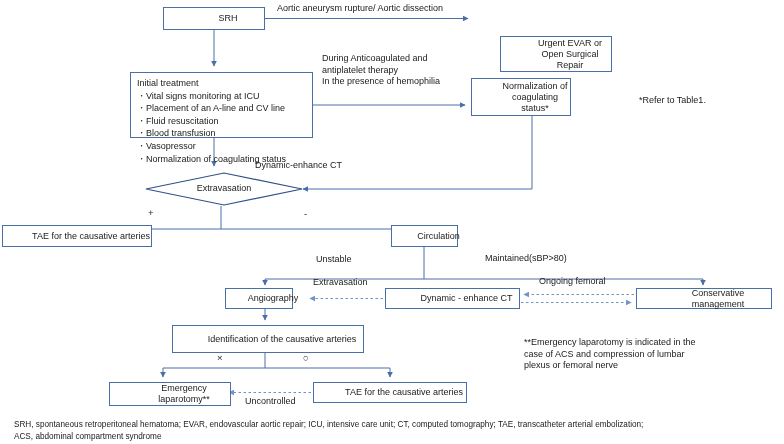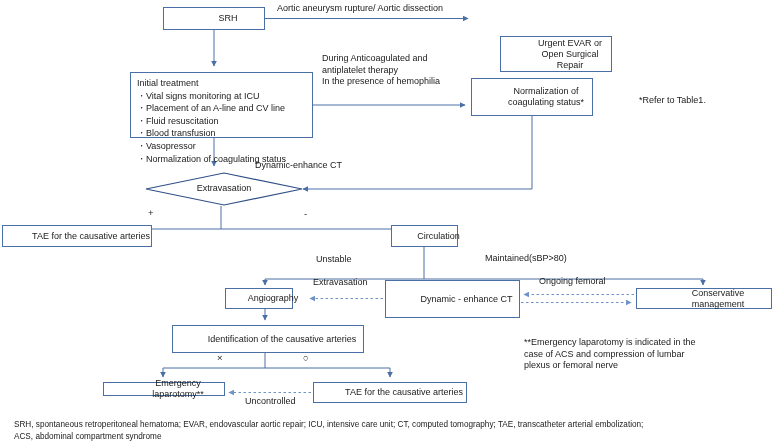--- a/index.html
+++ b/index.html
@@ -161,21 +161,21 @@
   <div class="node listbox" style="left:130px; top:72px; width:183px; height:66px;">
     <span>Initial treatment
 ・Vital signs monitoring at ICU
 ・Placement of an A-line and CV line
 ・Fluid resuscitation
 ・Blood transfusion
 ・Vasopressor
 ・Normalization of coagulating status</span>
   </div>
 
-  <div class="node" style="left:471px; top:78px; width:122px; height:38px;">
+  <div class="node" style="left:471px; top:78px; width:100px; height:38px;">
     <span>Normalization of
 coagulating status*</span>
   </div>
 
   <div style="position:absolute; left:145px; top:172px; width:158px; height:34px; z-index:2;">
     <svg width="158" height="34" viewBox="0 0 158 34" xmlns="http://www.w3.org/2000/svg">
       <polygon points="1,17 79,1 157,17 79,33" fill="#ffffff" stroke="#2f4f86" stroke-width="1.2"></polygon>
     </svg>
     <div class="diamond-label" style="left:0; top:11px; width:158px; text-align:center;">Extravasation</div>
   </div>
@@ -185,33 +185,33 @@
   </div>
 
   <div class="node" style="left:391px; top:225px; width:67px; height:22px;">
     <span>Circulation</span>
   </div>
 
   <div class="node" style="left:225px; top:288px; width:68px; height:21px;">
     <span>Angiography</span>
   </div>
 
-  <div class="node" style="left:385px; top:280px; width:135px; height:38px;">
+  <div class="node" style="left:385px; top:288px; width:135px; height:21px;">
     <span>Dynamic - enhance CT</span>
   </div>
 
   <div class="node" style="left:636px; top:288px; width:136px; height:21px;">
     <span>Conservative management</span>
   </div>
 
   <div class="node" style="left:172px; top:325px; width:192px; height:28px;">
     <span>Identification of the causative arteries</span>
   </div>
 
-  <div class="node" style="left:103px; top:382px; width:122px; height:14px;">
+  <div class="node" style="left:109px; top:382px; width:122px; height:24px;">
     <span>Emergency laparotomy**</span>
   </div>
 
   <div class="node" style="left:313px; top:382px; width:154px; height:21px;">
     <span>TAE for the causative arteries</span>
   </div>
 
   <div class="lbl" style="left:322px; top:53px;">During Anticoagulated and
 antiplatelet therapy
 In the presence of hemophilia</div>

